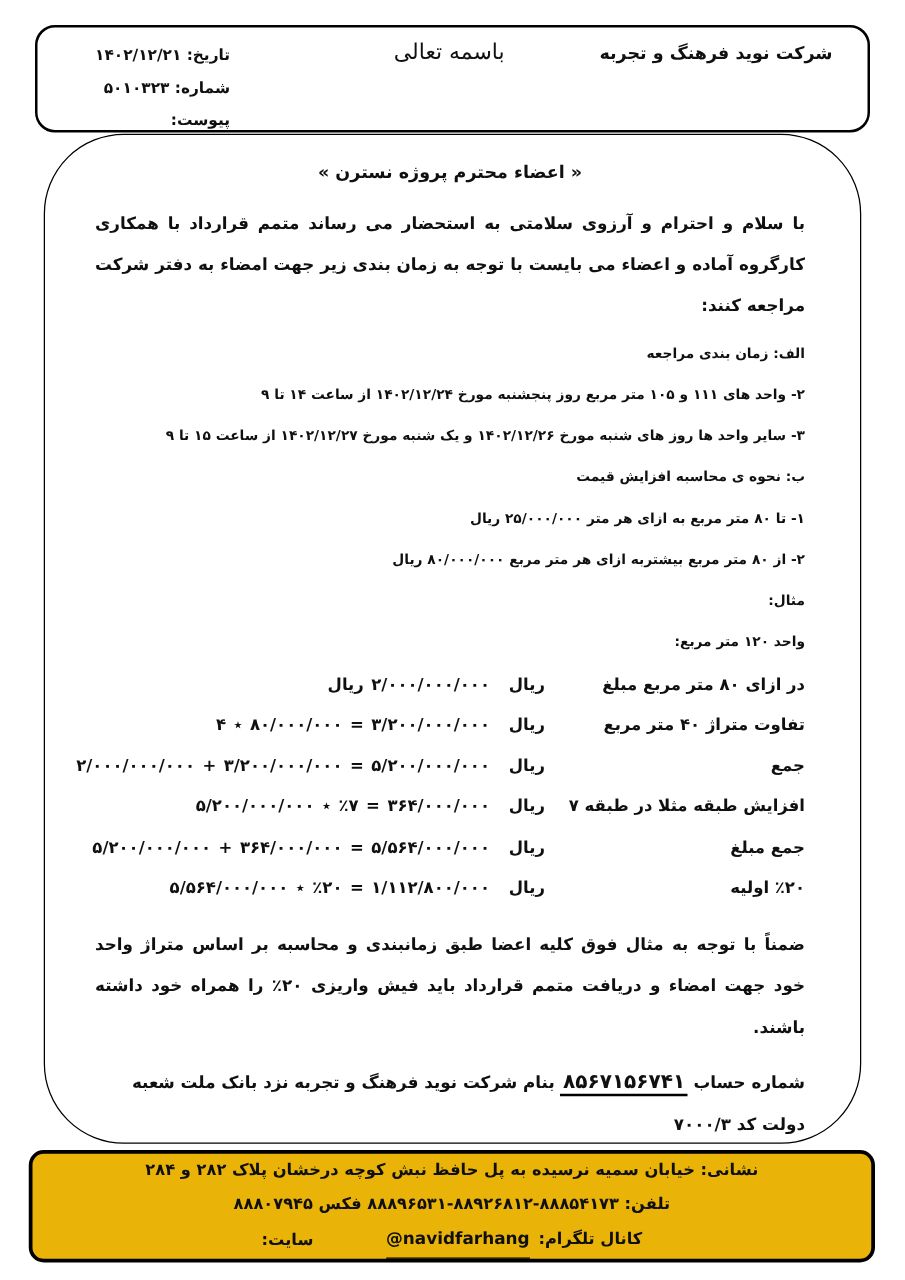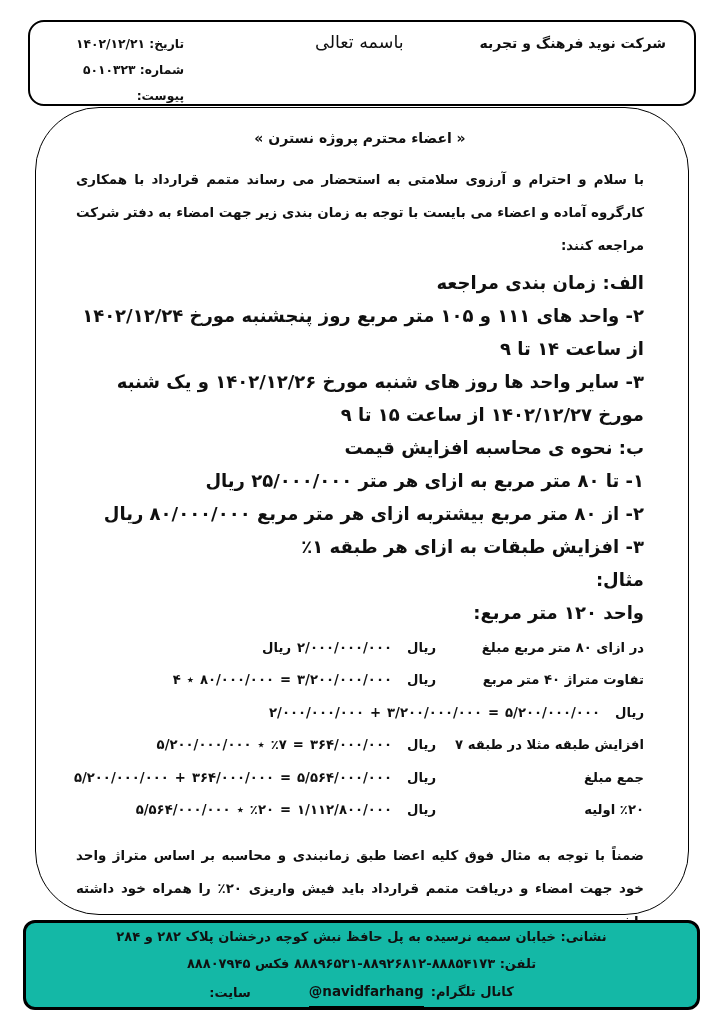--- a/index.html
+++ b/index.html
@@ -35,21 +35,21 @@
     position: absolute; left: 35px; top: 107px; width: 654px; height: 808px;
     border: 1.6px solid #000; border-radius: 64px; background: #fff;
   }
   .main-content { padding: 22px 44px 0 40px; }
   .letter-title { text-align: center; font-size: 14px; font-weight: 700; margin-bottom: 2px; }
   .para {
     font-size: 13.4px; font-weight: 700; line-height: 33px;
     text-align: justify; text-align-last: right;
   }
   .intro { margin-top: 17px; margin-bottom: 4px; }
-  .line { font-size: 18px; font-weight: 700; line-height: 33px; }
+  .line { font-size: 11px; font-weight: 700; line-height: 33px; }
 
   
   .calc-table { margin-top: 2px; }
   .calc-row { display: flex; align-items: center; height: 32.5px; }
   .calc-label { width: 208px; font-size: 13.2px; font-weight: 700; flex: none; }
   .calc-rial { width: 34px; font-size: 13.2px; font-weight: 700; flex: none; margin-left: 10px; }
   .calc-formula {
     flex: 1 1 auto; direction: ltr; display: flex; justify-content: flex-end;
     gap: 6px; font-size: 13.2px; font-weight: 700;
   }
@@ -59,21 +59,21 @@
   .account-line { margin-top: 9px; font-size: 13.4px; font-weight: 700; line-height: 34px; }
   .account-number {
     font-size: 16px; font-weight: 700;
     border-bottom: 2px solid #000; padding: 0 2px 1px;
     unicode-bidi: isolate;
   }
 
   
   .footer-box {
     position: absolute; left: 23px; top: 920px; width: 677px; height: 90px;
-    border: 3px solid #000; border-radius: 12px; background: #14b8a6;
+    border: 3px solid #000; border-radius: 12px; background: #eab308;
     display: flex; flex-direction: column; justify-content: center;
     padding: 2px 10px;
   }
   .footer-line {
     text-align: center; font-size: 13px; font-weight: 700; line-height: 27.5px;
   }
   .links-line { display: flex; justify-content: center; gap: 58px; align-items: center; }
   .link-group { display: flex; align-items: baseline; gap: 7px; }
   .latin-link {
     direction: ltr; unicode-bidi: isolate;
@@ -101,21 +101,20 @@
       <div class="letter-title">« اعضاء محترم پروژه نسترن »</div>
       <div class="para intro">با سلام و احترام و آرزوی سلامتی به استحضار می رساند متمم قرارداد با همکاری کارگروه آماده و اعضاء می بایست با توجه به زمان بندی زیر جهت امضاء به دفتر شرکت مراجعه کنند:</div>
 
       <div class="line">الف: زمان بندی مراجعه</div>
       <div class="line">۲- واحد های ۱۱۱ و ۱۰۵ متر مربع روز پنجشنبه مورخ ۱۴۰۲/۱۲/۲۴ از ساعت ۱۴ تا ۹</div>
       <div class="line">۳- سایر واحد ها روز های شنبه مورخ ۱۴۰۲/۱۲/۲۶ و یک شنبه مورخ ۱۴۰۲/۱۲/۲۷ از ساعت ۱۵ تا ۹</div>
 
       <div class="line">ب: نحوه ی محاسبه افزایش قیمت</div>
       <div class="line">۱- تا ۸۰ متر مربع به ازای هر متر ۲۵/۰۰۰/۰۰۰ ریال</div>
       <div class="line">۲- از ۸۰ متر مربع بیشتربه ازای هر متر مربع ۸۰/۰۰۰/۰۰۰ ریال</div>
-      <div class="line">۳- افزایش طبقات به ازای هر طبقه ۱٪</div>
 
       <div class="line">مثال:</div>
       <div class="line">واحد ۱۲۰ متر مربع:</div>
 
       <div class="calc-table">
           <div class="calc-row">
             <div class="calc-label">در ازای ۸۰ متر مربع مبلغ</div>
             <div class="calc-rial">ریال</div>
             <div class="calc-formula">
               <span class="tok">ریال</span>
@@ -127,20 +126,21 @@
             <div class="calc-rial">ریال</div>
             <div class="calc-formula">
               <span class="tok">۴</span>
               <span class="tok">٭</span>
               <span class="tok">۸۰/۰۰۰/۰۰۰</span>
               <span class="tok">=</span>
               <span class="tok">۳/۲۰۰/۰۰۰/۰۰۰</span>
             </div>
           </div>
           <div class="calc-row">
+            <div class="calc-label">جمع</div>
             <div class="calc-rial">ریال</div>
             <div class="calc-formula">
               <span class="tok">۲/۰۰۰/۰۰۰/۰۰۰</span>
               <span class="tok">+</span>
               <span class="tok">۳/۲۰۰/۰۰۰/۰۰۰</span>
               <span class="tok">=</span>
               <span class="tok">۵/۲۰۰/۰۰۰/۰۰۰</span>
             </div>
           </div>
           <div class="calc-row">

